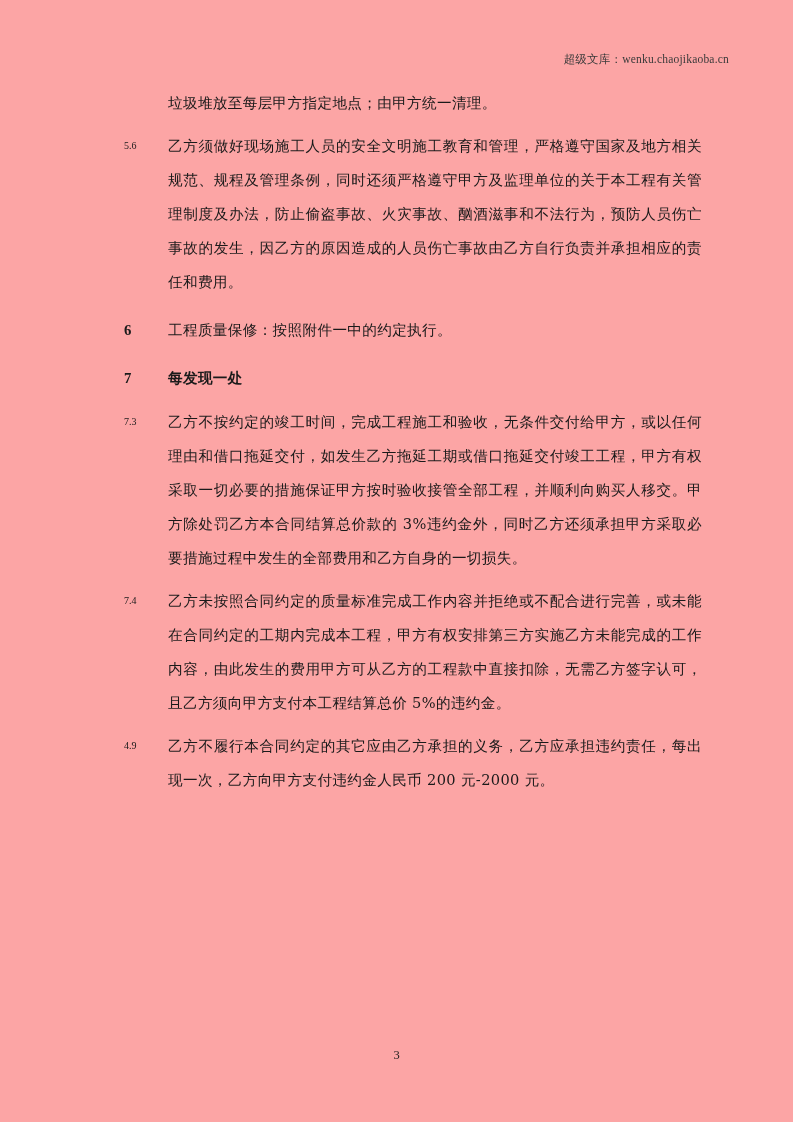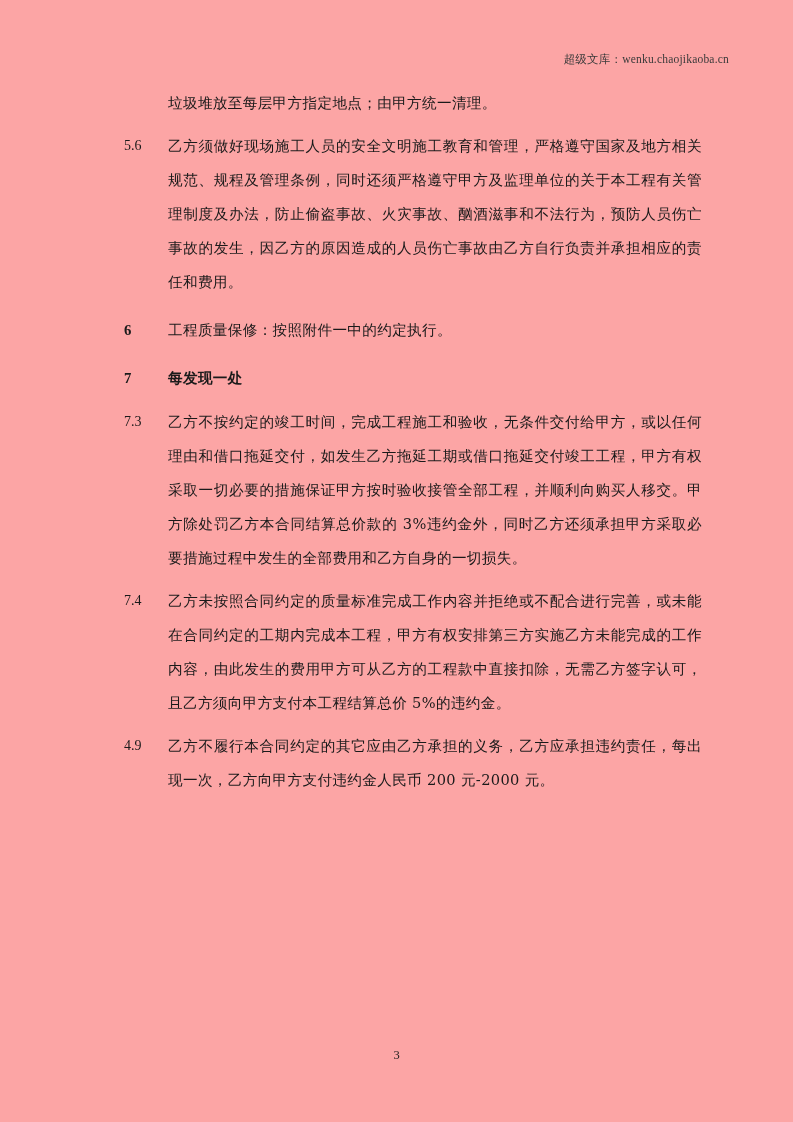--- a/index.html
+++ b/index.html
@@ -45,21 +45,21 @@
     width: 578px;
   }
 
   .para {
     display: flex;
     align-items: flex-start;
     margin-bottom: 9px;
   }
   .para-num {
     flex: 0 0 44px;
-    font-size: 14px;
+    font-size: 10px;
     line-height: 34px;
     color: #1a1a1a;
     font-family: "Liberation Serif", "DejaVu Serif", serif;
     white-space: nowrap;
   }
   .para-body {
     flex: 1 1 auto;
     font-size: 14.6px;
     line-height: 34px;
     text-align: justify;

